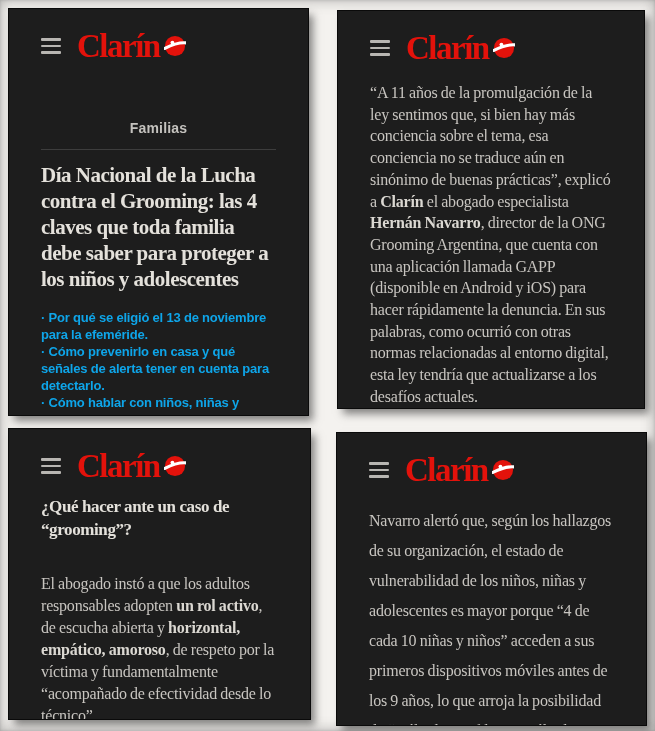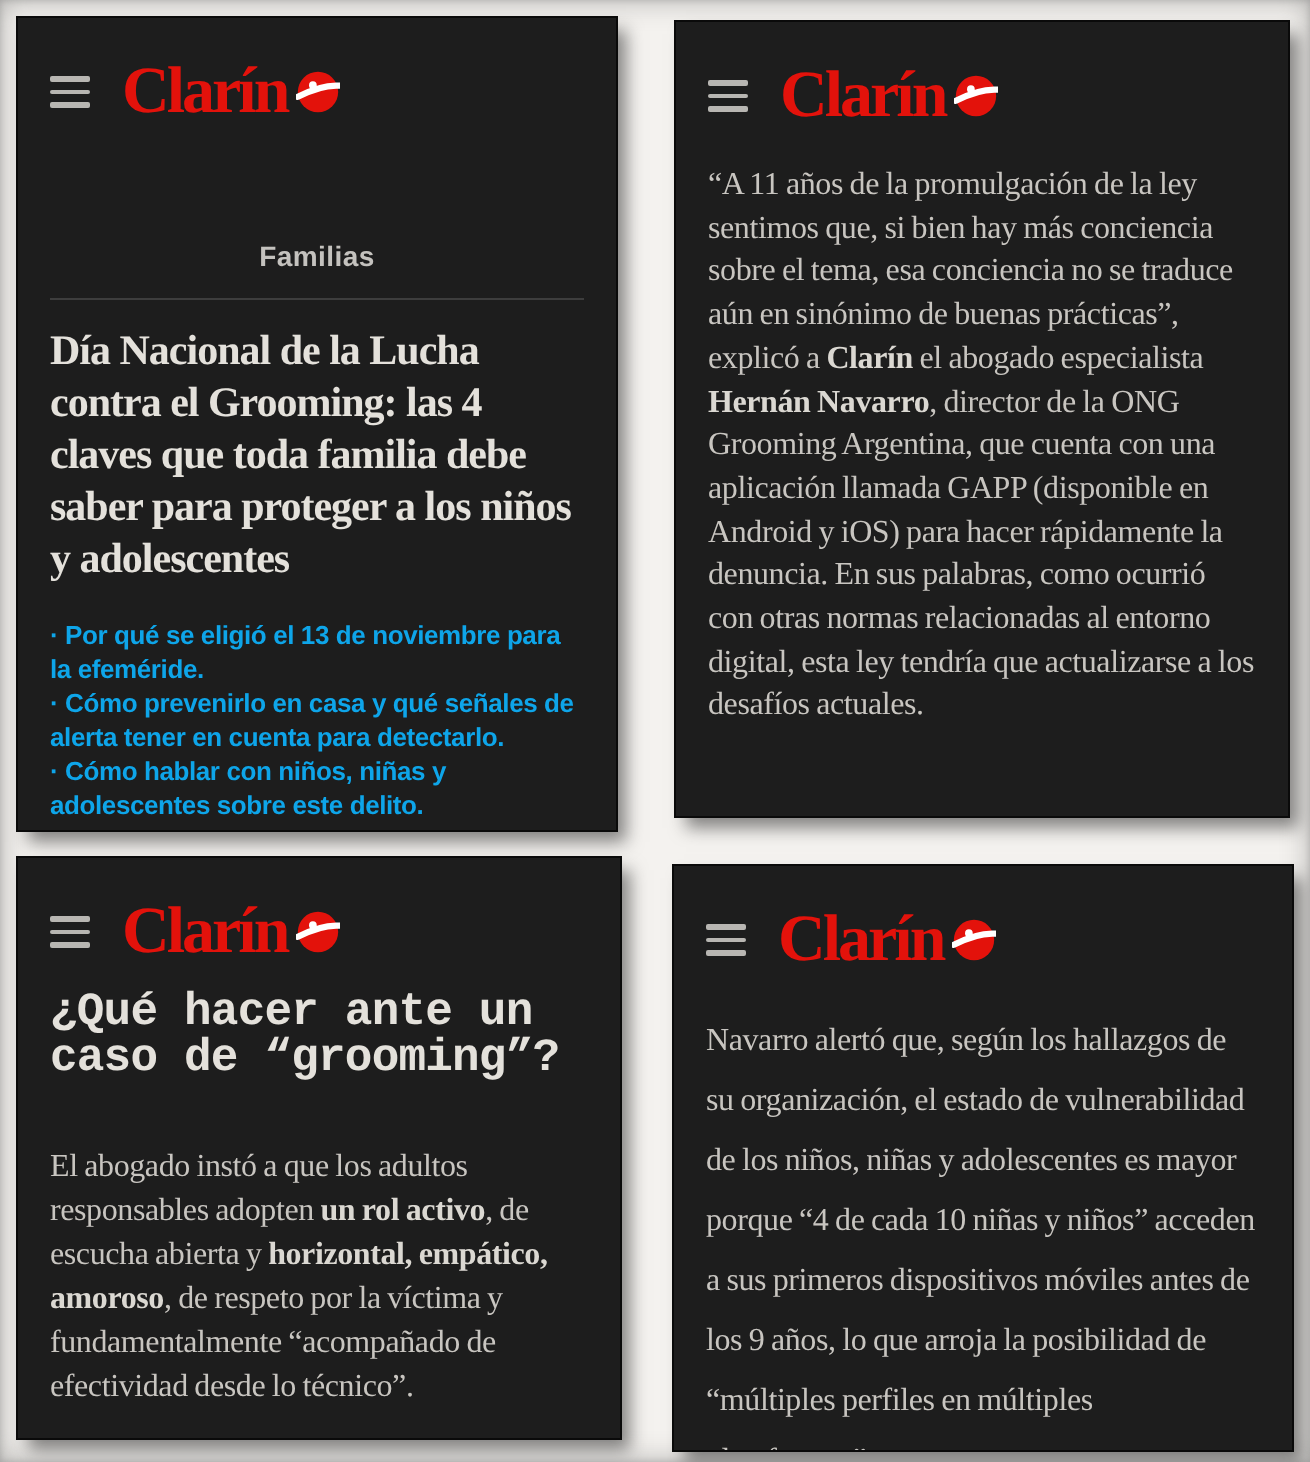--- a/index.html
+++ b/index.html
@@ -12,21 +12,21 @@
   .stage{
     position:relative;width:655px;height:731px;
     background:var(--page-bg,#f4f2ef);
     box-shadow:inset 0 0 14px rgba(90,90,90,.45), inset 0 0 3px rgba(120,120,120,.35);
   }
   .panel{
     position:absolute;box-sizing:border-box;
     background:var(--panel-bg,#1d1d1d);
     border:1px solid #0a0a0a;
     box-shadow:5px 6px 8px -1px rgba(40,40,40,.55);
-    padding:0 16px;overflow:hidden;
+    padding:0 32px;overflow:hidden;
     color:var(--body-text,#c8c5c0);
   }
   .tl{left:8px;top:8px;width:301px;height:408px;}
   .tr{left:337px;top:10px;width:308px;height:399px;}
   .bl{left:8px;top:428px;width:303px;height:292px;}
   .br{left:336px;top:432px;width:311px;height:294px;}
 
   .bar{display:flex;align-items:center;gap:16px;padding-top:17px;height:40px;}
   .burger{display:flex;flex-direction:column;justify-content:center;gap:4px;width:20px;cursor:pointer;flex:0 0 auto;}
   .burger i{display:block;height:2.5px;background:var(--hamburger,#b8b6b2);border-radius:1px;}
@@ -55,22 +55,22 @@
     font-family:"Liberation Serif",serif;font-size:16px;
     letter-spacing:-.2px;word-spacing:-.5px;
     color:var(--body-text,#c8c5c0);
   }
   .tr .article-text{margin-top:14px;line-height:21.7px;}
   .bl .article-text{margin-top:32px;line-height:22px;}
   .br .article-text{margin-top:16px;line-height:30px;}
   .article-text .bold{font-weight:bold;color:var(--bold-text,#dbd8d2);}
 
   .subhead{
-    margin:9px 0 0;font-family:Liberation Mono, monospace;font-weight:bold;
-    font-size:23px;line-height:23px;letter-spacing:-.4px;
+    margin:9px 0 0;font-family:Liberation Serif, serif;font-weight:bold;
+    font-size:17px;line-height:23px;letter-spacing:-.4px;
     color:var(--headline-text,#e4e1db);
   }
 </style>
 </head>
 <body>
 
 <div class="stage">
 
   <section class="panel tl">
     <header class="bar">

